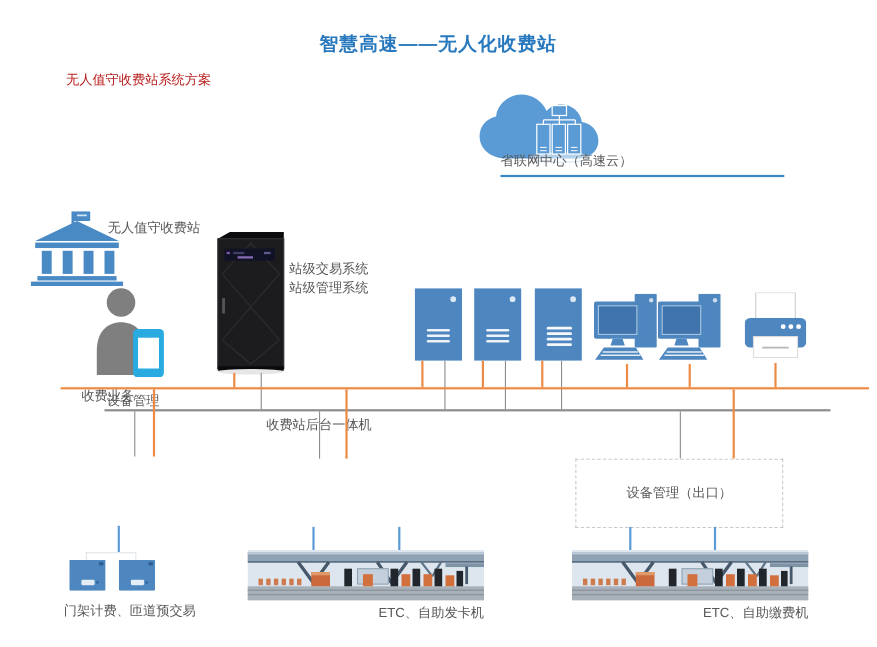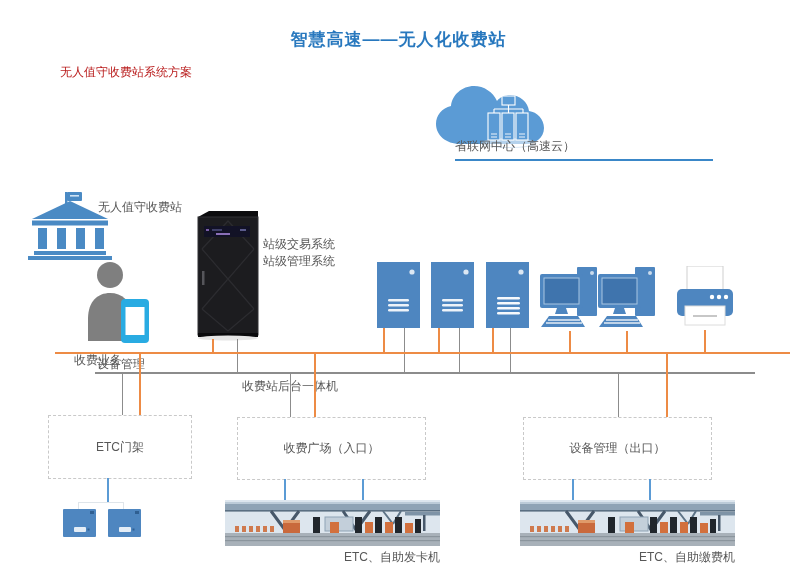--- a/index.html
+++ b/index.html
@@ -183,26 +183,20 @@
   <div class="lbl" style="left:97px;top:356px;">设备管理</div>
   <div class="hl grayln" style="left:95px;top:372px;width:660px;height:2px;"></div>
 
   <div class="vl grayln" style="left:122px;top:374px;width:1px;height:41px;"></div>
   <div class="vl orange" style="left:139px;top:354px;width:2px;height:61px;"></div>
   <div class="vl grayln" style="left:290px;top:374px;width:1px;height:43px;"></div>
   <div class="vl orange" style="left:314px;top:354px;width:2px;height:63px;"></div>
   <div class="vl grayln" style="left:618px;top:374px;width:1px;height:43px;"></div>
   <div class="vl orange" style="left:666px;top:354px;width:2px;height:63px;"></div>
 
-  <div class="dash-box" style="left:48px;top:415px;width:142px;height:62px;">
-    <span>ETC门架</span>
-  </div>
-  <div class="dash-box" style="left:237px;top:417px;width:187px;height:61px;">
-    <span>收费广场（入口）</span>
-  </div>
   <div class="dash-box" style="left:523px;top:417px;width:187px;height:61px;">
     <span>设备管理（出口）</span>
   </div>
 
   <div class="vl blueln" style="left:107px;top:478px;width:2px;height:24px;"></div>
   <div class="vl blueln" style="left:284px;top:479px;width:2px;height:21px;"></div>
   <div class="vl blueln" style="left:362px;top:479px;width:2px;height:21px;"></div>
   <div class="vl blueln" style="left:572px;top:479px;width:2px;height:21px;"></div>
   <div class="vl blueln" style="left:649px;top:479px;width:2px;height:21px;"></div>
 
@@ -219,20 +213,21 @@
     </svg>
   </span>
   <span class="abs" style="left:108px;top:509px;">
     <svg width="33" height="28" viewBox="0 0 33 28">
       <rect width="33" height="28" rx="1" fill="#4e86c0"></rect>
       <rect x="27" y="2" width="4" height="3" fill="#2f5f92"></rect>
       <rect x="11" y="18" width="12" height="5" rx="1" fill="#ffffff" opacity="0.85"></rect>
       <rect x="24.5" y="19.5" width="2" height="2" fill="#2f5f92"></rect>
     </svg>
   </span>
+  <div class="lbl" style="left:58px;top:547px;">门架计费、匝道预交易</div>
 
   <span class="abs" style="left:225px;top:500px;">
     <svg width="215" height="46" viewBox="0 0 215 46">
       <rect width="215" height="46" fill="#dde6ee"></rect>
       <rect x="0" y="33" width="215" height="13" fill="#a8b1b9"></rect>
       <rect x="0" y="36" width="215" height="1.2" fill="#8b959d"></rect>
       <rect x="0" y="40" width="215" height="1.2" fill="#8b959d"></rect>
       <rect x="0" y="2" width="215" height="8" fill="#8fa3b5"></rect>
       <rect x="0" y="2" width="215" height="2" fill="#bccbd8"></rect>
       <rect x="0" y="10" width="215" height="1.6" fill="#5a6f82"></rect>

